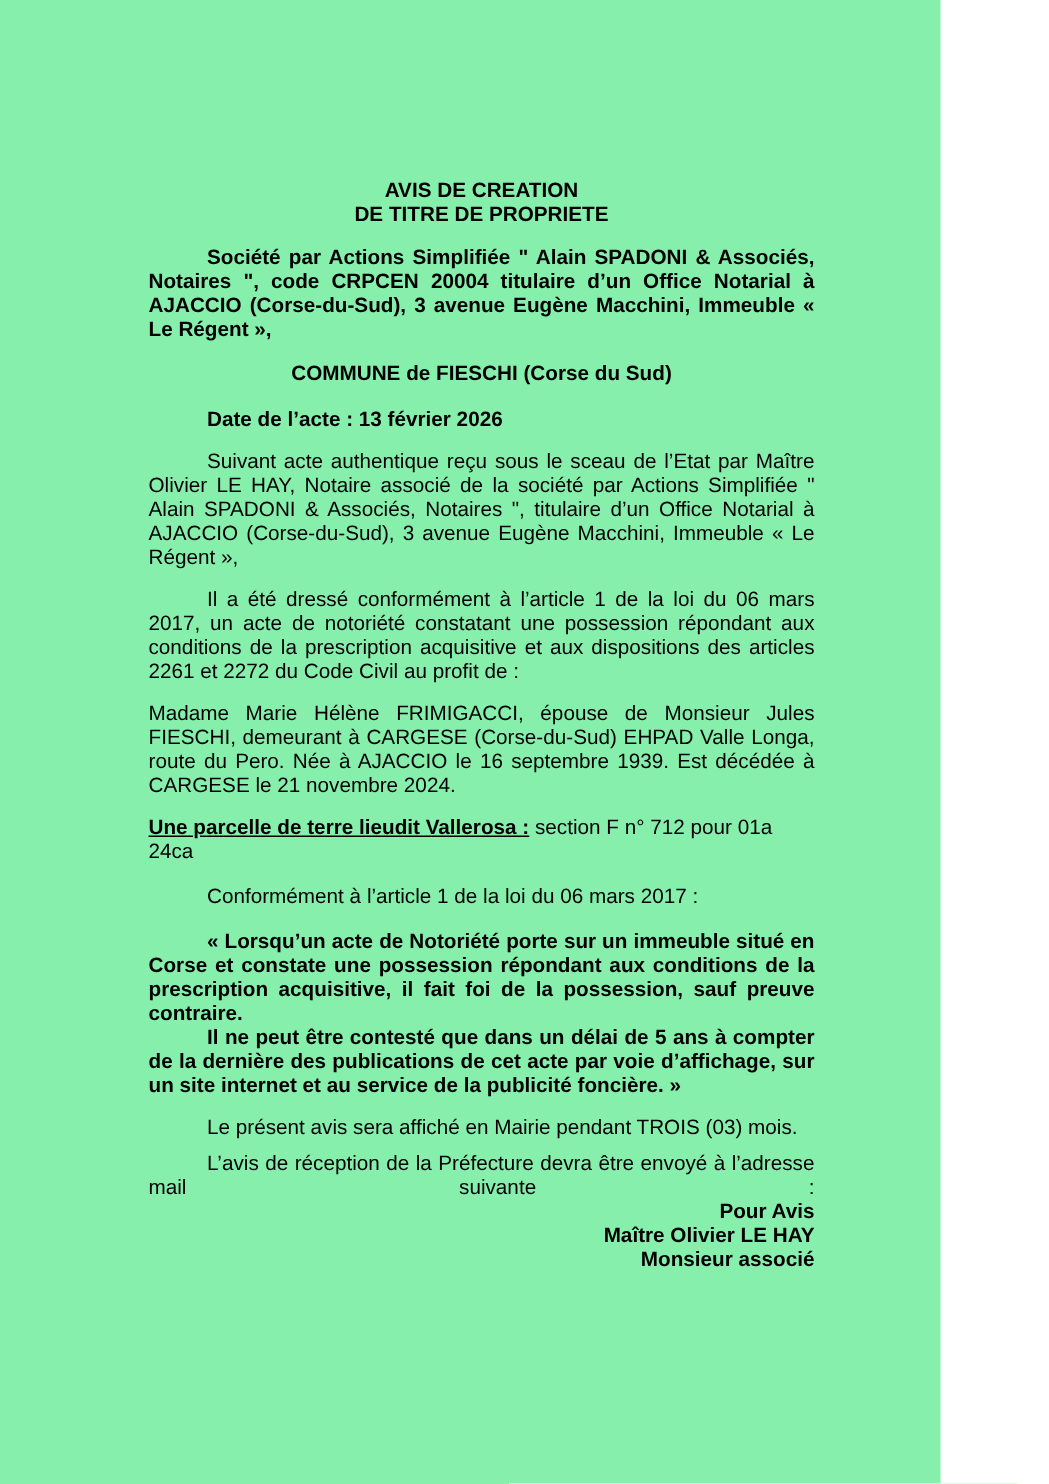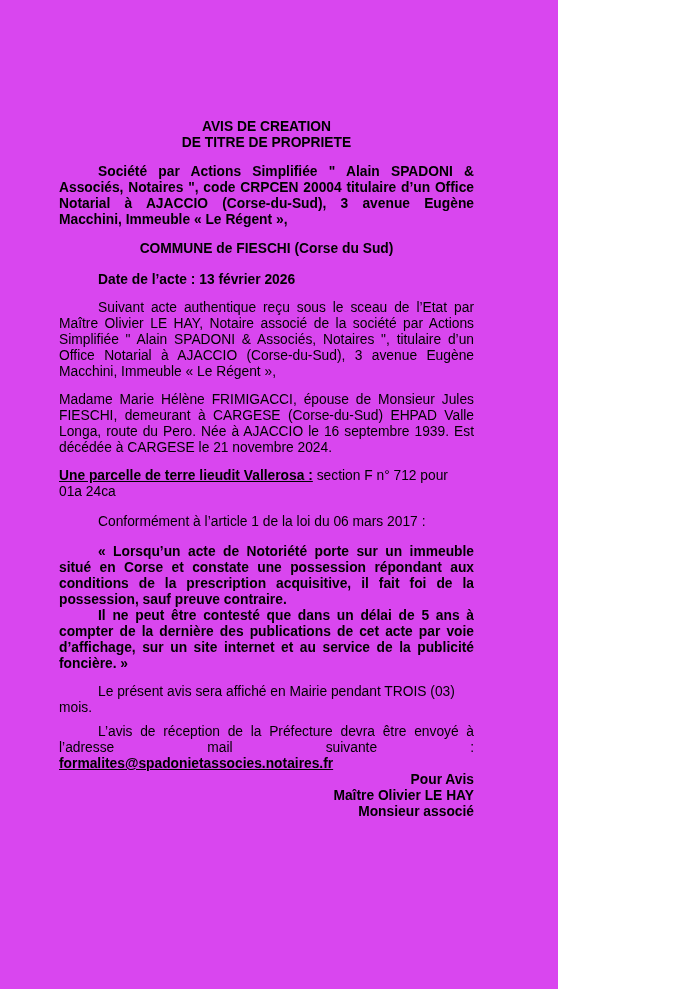--- a/index.html
+++ b/index.html
@@ -2,29 +2,29 @@
 <html lang="fr"><head>
 <meta charset="utf-8">
 <style>
   html, body {
     margin: 0;
     padding: 0;
     background: #ffffff;
   }
   .page {
     position: relative;
-    width: 558px;
+    width: 627px;
     height: 989px;
-    background: #d946ef;
+    background: #86efac;
     color: #000000;
     font-family: "Liberation Sans", "DejaVu Sans", sans-serif;
     font-size: 13.8px;
     line-height: 16px;
     box-sizing: border-box;
-    padding: 119px 84px 0 59px;
+    padding: 119px 84px 0 99px;
     overflow: hidden;
   }
   .p {
     margin: 0 0 12px 0;
     text-align: justify;
   }
   .indent { text-indent: 39px; }
   .b { font-weight: bold; }
   .bi { font-weight: bold; }
   .center { text-align: center; }
@@ -61,38 +61,38 @@
   </div>
 
   <p class="p societe b indent">Société par Actions Simplifiée " Alain SPADONI &amp; Associés, Notaires ", code CRPCEN 20004 titulaire d’un Office Notarial à AJACCIO (Corse-du-Sud), 3 avenue Eugène Macchini, Immeuble « Le Régent »,</p>
 
   <p class="p commune center b">COMMUNE de FIESCHI (Corse du Sud)</p>
 
   <p class="p date-acte b indent left">Date de l’acte : 13 février 2026</p>
 
   <p class="p indent">Suivant acte authentique reçu sous le sceau de l’Etat par Maître Olivier LE HAY, Notaire associé de la société par Actions Simplifiée " Alain SPADONI &amp; Associés, Notaires ", titulaire d’un Office Notarial à AJACCIO (Corse-du-Sud), 3 avenue Eugène Macchini, Immeuble « Le Régent »,</p>
 
+  <p class="p indent">Il a été dressé conformément à l’article 1 de la loi du 06 mars 2017, un acte de notoriété constatant une possession répondant aux conditions de la prescription acquisitive et aux dispositions des articles 2261 et 2272 du Code Civil au profit de :</p>
 
   <p class="p">Madame Marie Hélène FRIMIGACCI, épouse de Monsieur Jules FIESCHI, demeurant à CARGESE (Corse-du-Sud) EHPAD Valle Longa, route du Pero. Née à AJACCIO le 16 septembre 1939. Est décédée à CARGESE le 21 novembre 2024.</p>
 
   <p class="p parcelle">
     <span class="b u">Une parcelle de terre lieudit Vallerosa :</span><span> section F n° 712 pour 01a 24ca</span>
   </p>
 
   <p class="p conformement indent">Conformément à l’article 1 de la loi du 06 mars 2017 :</p>
 
   <p class="p citation-first bi indent">« Lorsqu’un acte de Notoriété porte sur un immeuble situé en Corse et constate une possession répondant aux conditions de la prescription acquisitive, il fait foi de la possession, sauf preuve contraire.</p>
 
   <p class="p bi indent">Il ne peut être contesté que dans un délai de 5 ans à compter de la dernière des publications de cet acte par voie d’affichage, sur un site internet et au service de la publicité foncière. »</p>
 
   <p class="p affichage indent">Le présent avis sera affiché en Mairie pendant TROIS (03) mois.</p>
 
   <p class="p reception indent">L’avis de réception de la Préfecture devra être envoyé à l’adresse mail suivante :</p>
 
-  <p class="p email-line b u">formalites@spadonietassocies.notaires.fr</p>
 
   <div class="p signature right b">
     <div>Pour Avis</div>
     <div>Maître Olivier LE HAY</div>
     <div>Monsieur associé</div>
   </div>
 
 </div>
 
 </body></html>

